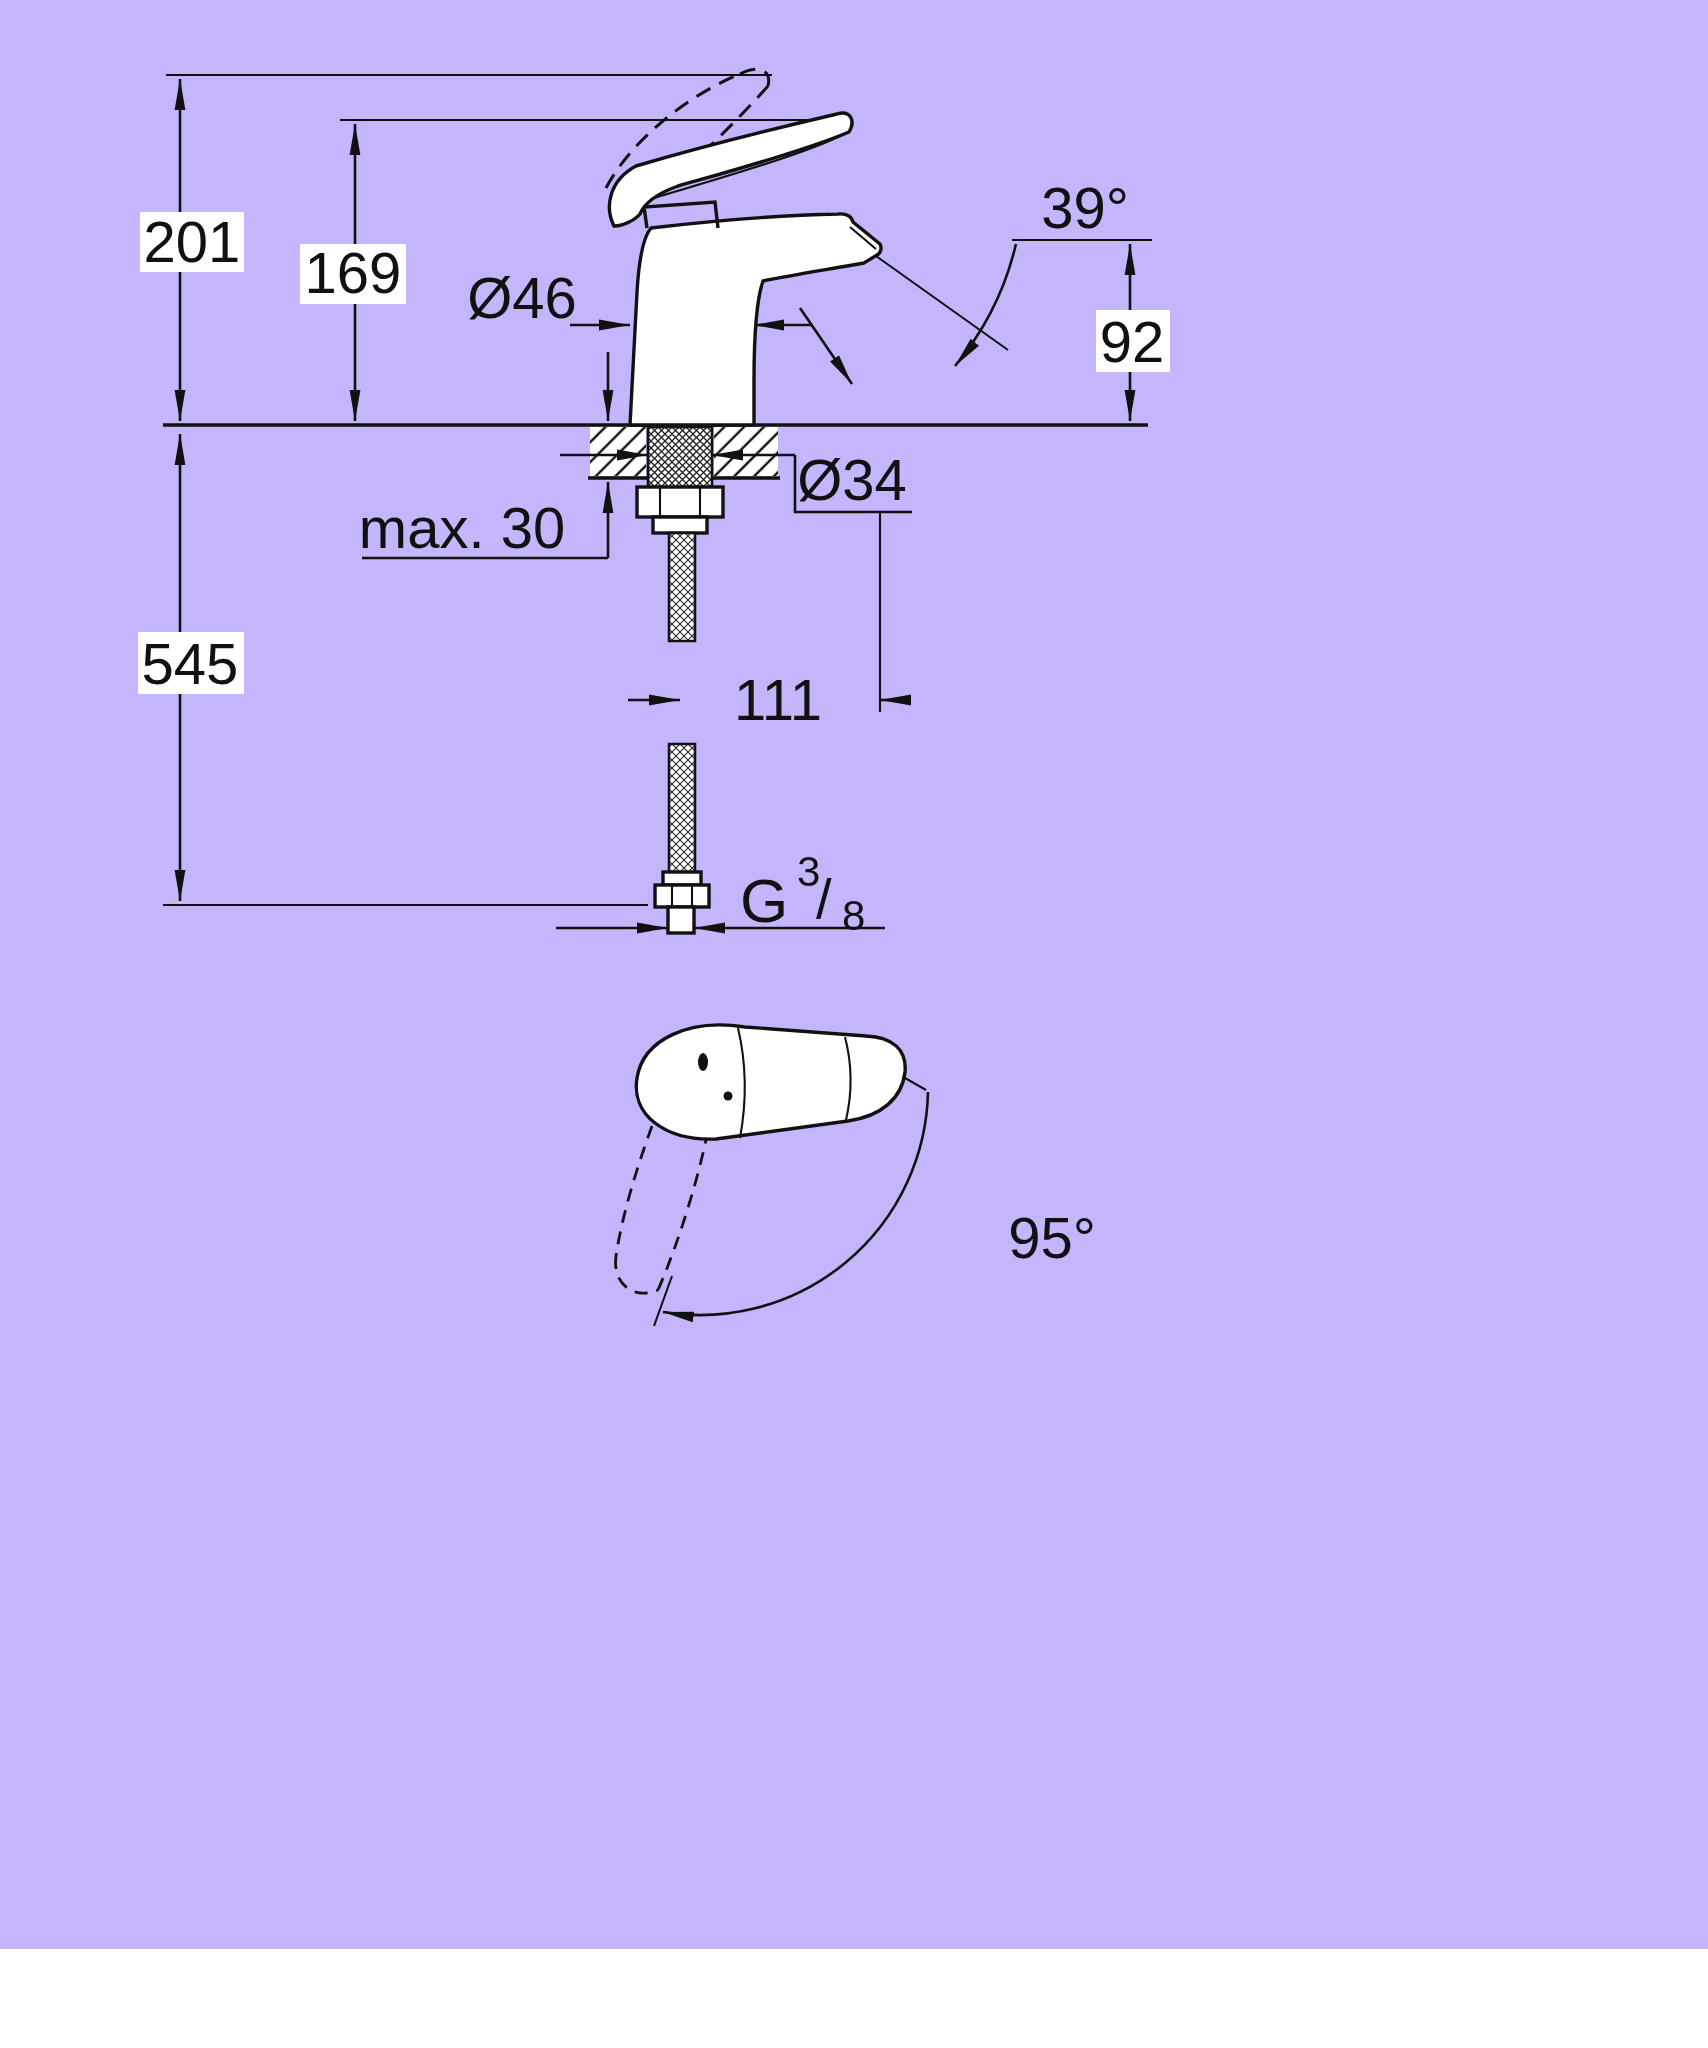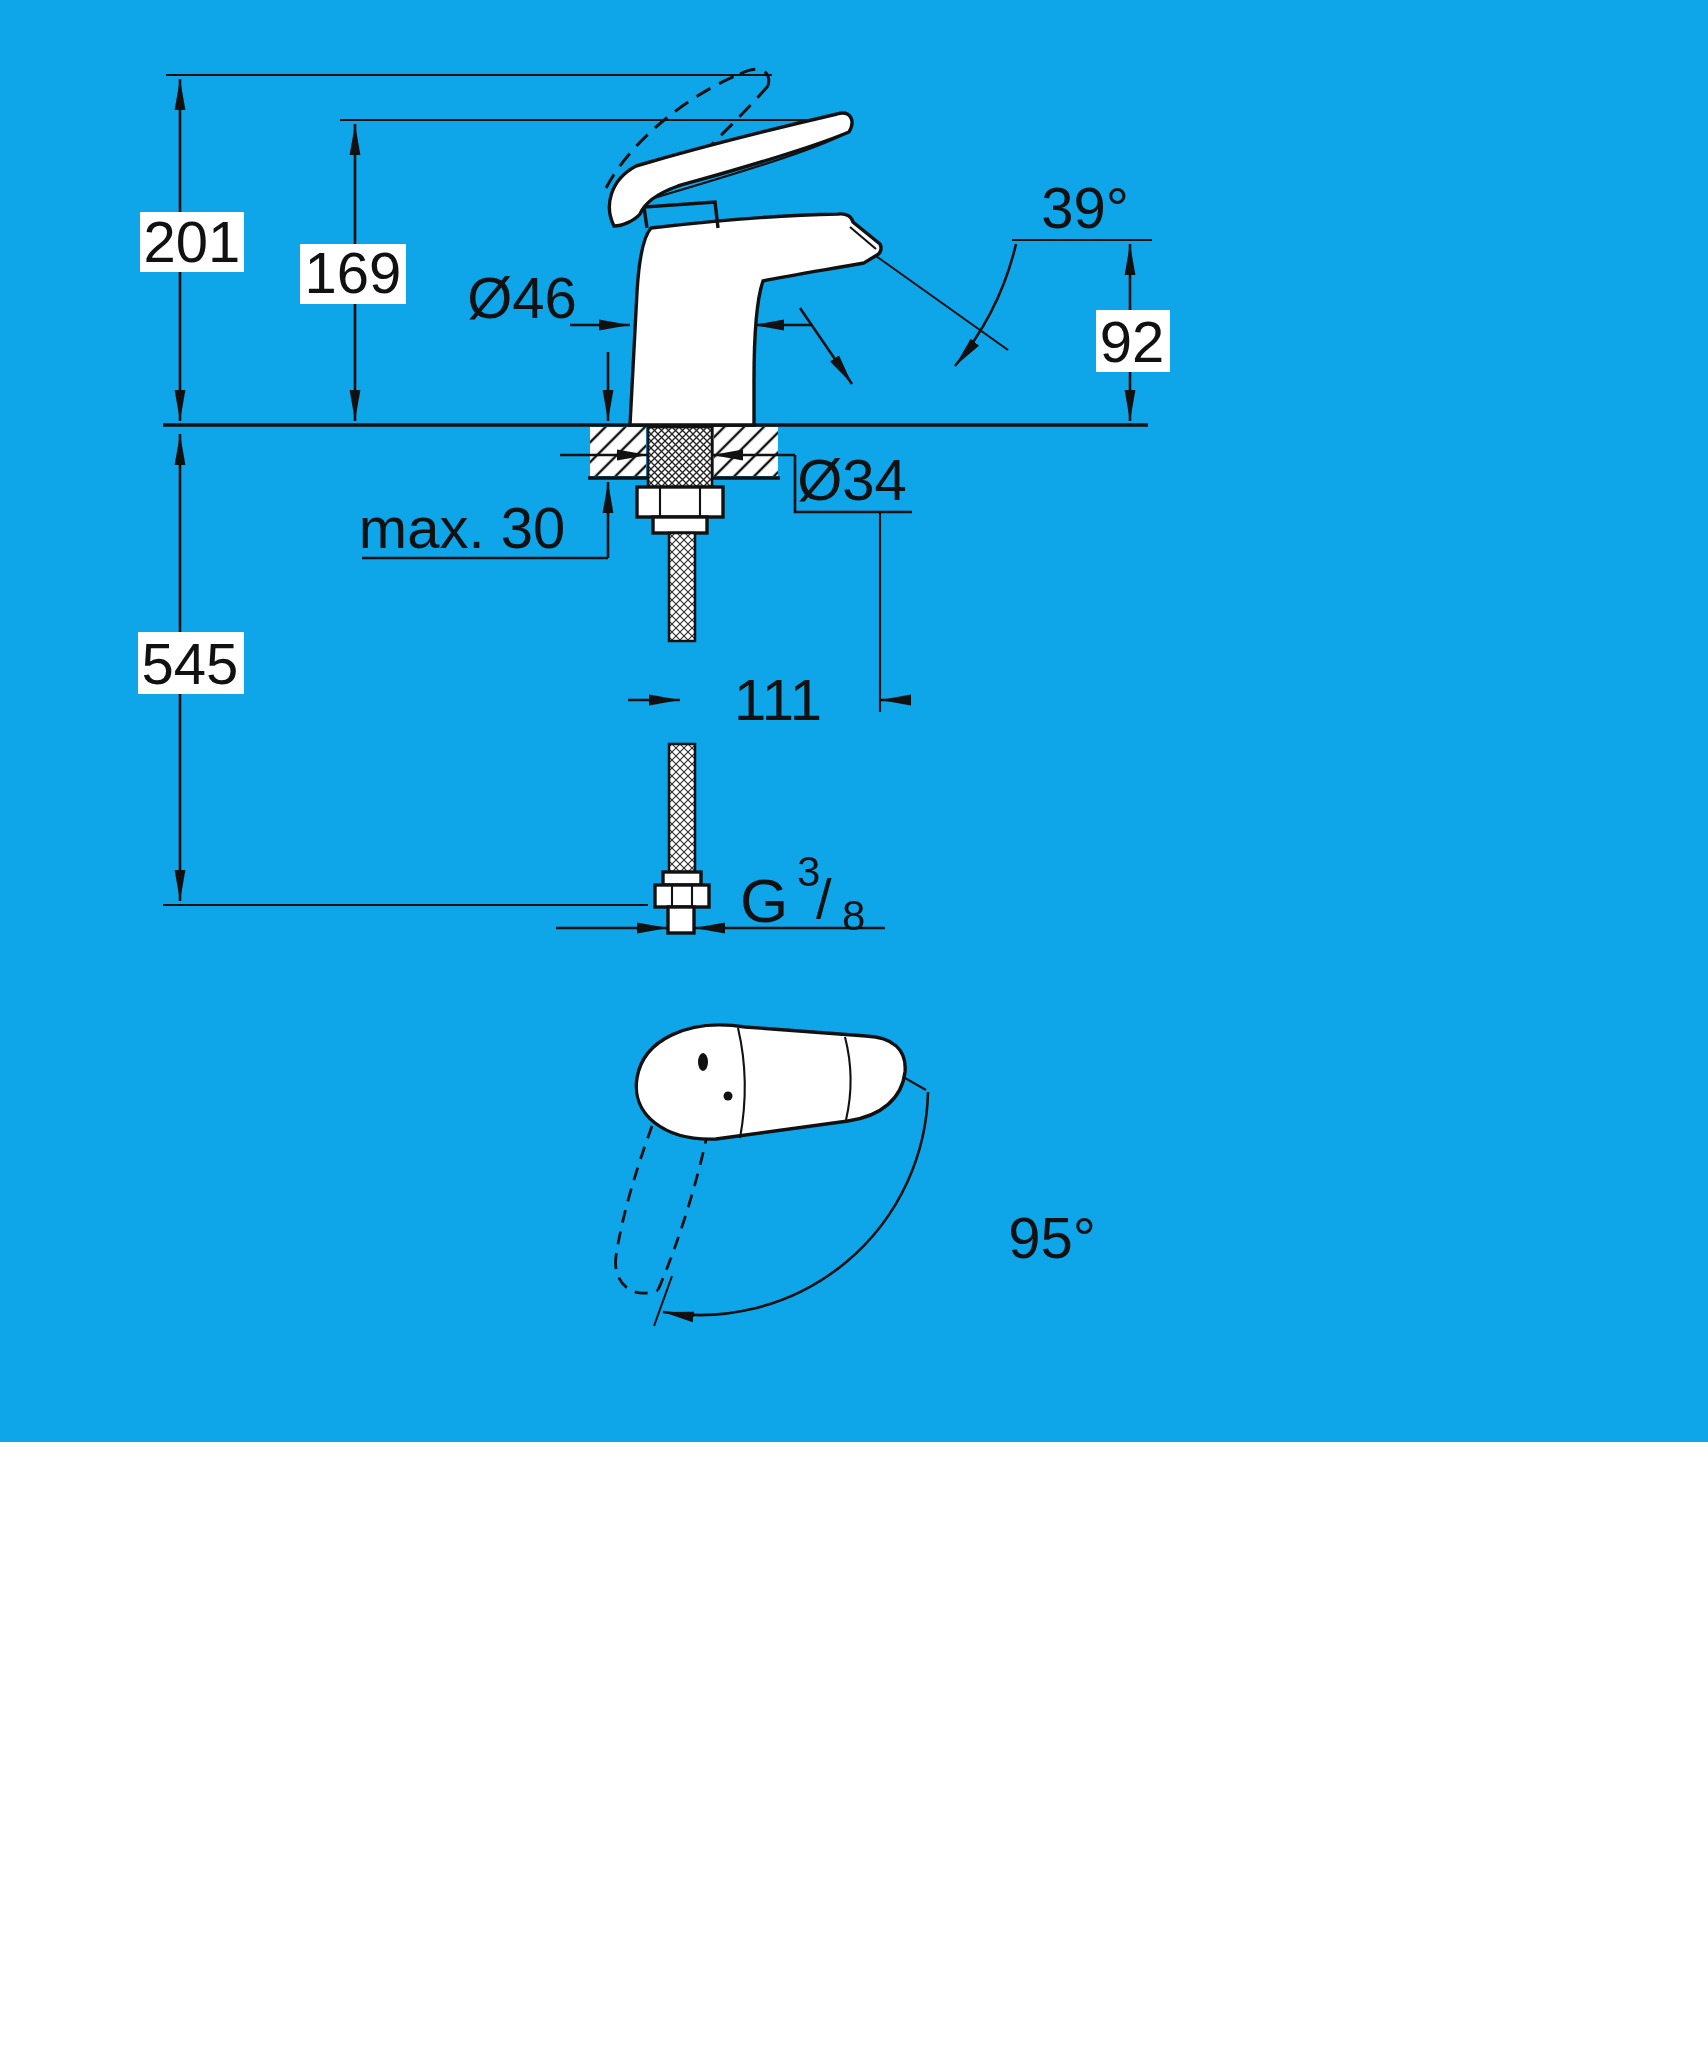--- a/index.html
+++ b/index.html
@@ -1,16 +1,16 @@
 <!DOCTYPE html>
 <html><head>
 <meta charset="utf-8">
 <style>
   html,body{margin:0;padding:0;background:#ffffff;}
-  .canvas{width:1708px;height:1442px;background:#0ea5e9;position:relative;}
+  .canvas{width:1708px;height:1949px;background:#c4b5fd;position:relative;}
   svg{display:block;}
   text{font-family:"Liberation Sans","DejaVu Sans",sans-serif;fill:#111;}
   .dim{stroke:#111;stroke-width:2.6;fill:none;}
   .thin{stroke:#111;stroke-width:2.1;fill:none;}
   .out{stroke:#111;stroke-width:3.4;fill:none;}
   .outw{stroke:#111;stroke-width:3.4;fill:#ffffff;}
   .dash{stroke:#111;stroke-width:3;fill:none;stroke-dasharray:16 10;}
   .dash2{stroke:#111;stroke-width:2.8;fill:none;stroke-dasharray:13 9;}
   .lbl{font-size:58px;}
   .bg{fill:#ffffff;}

